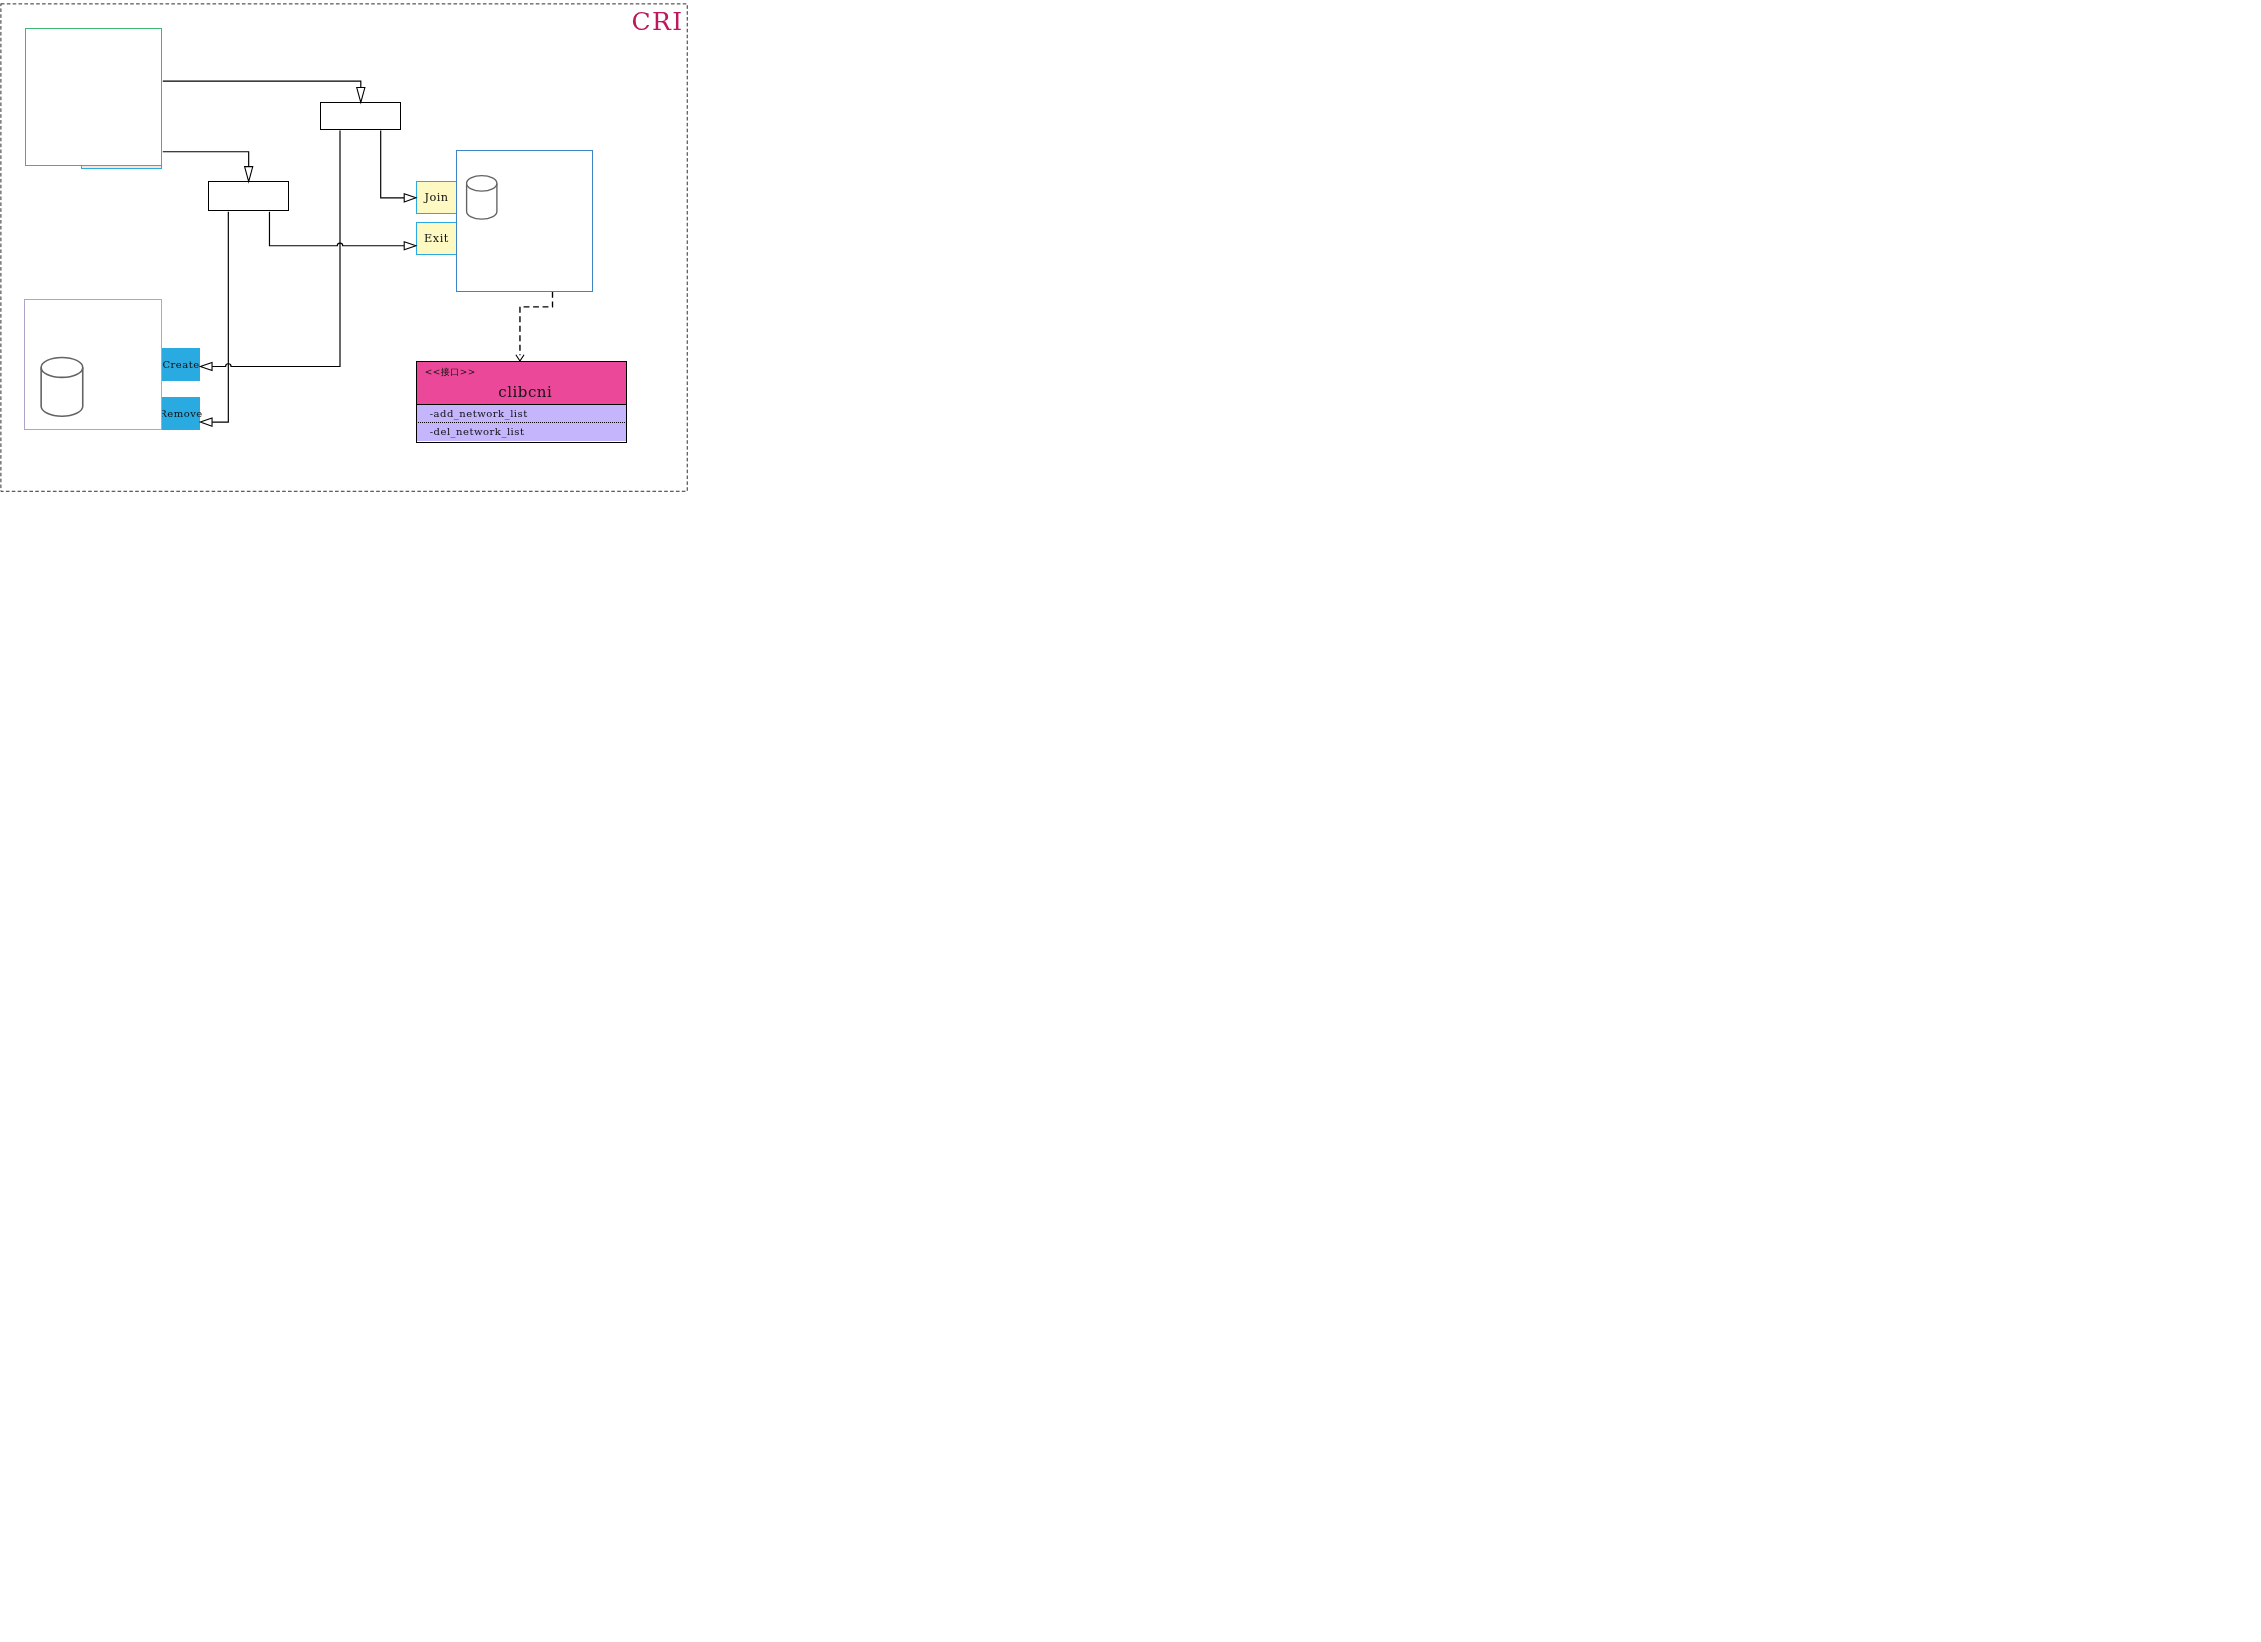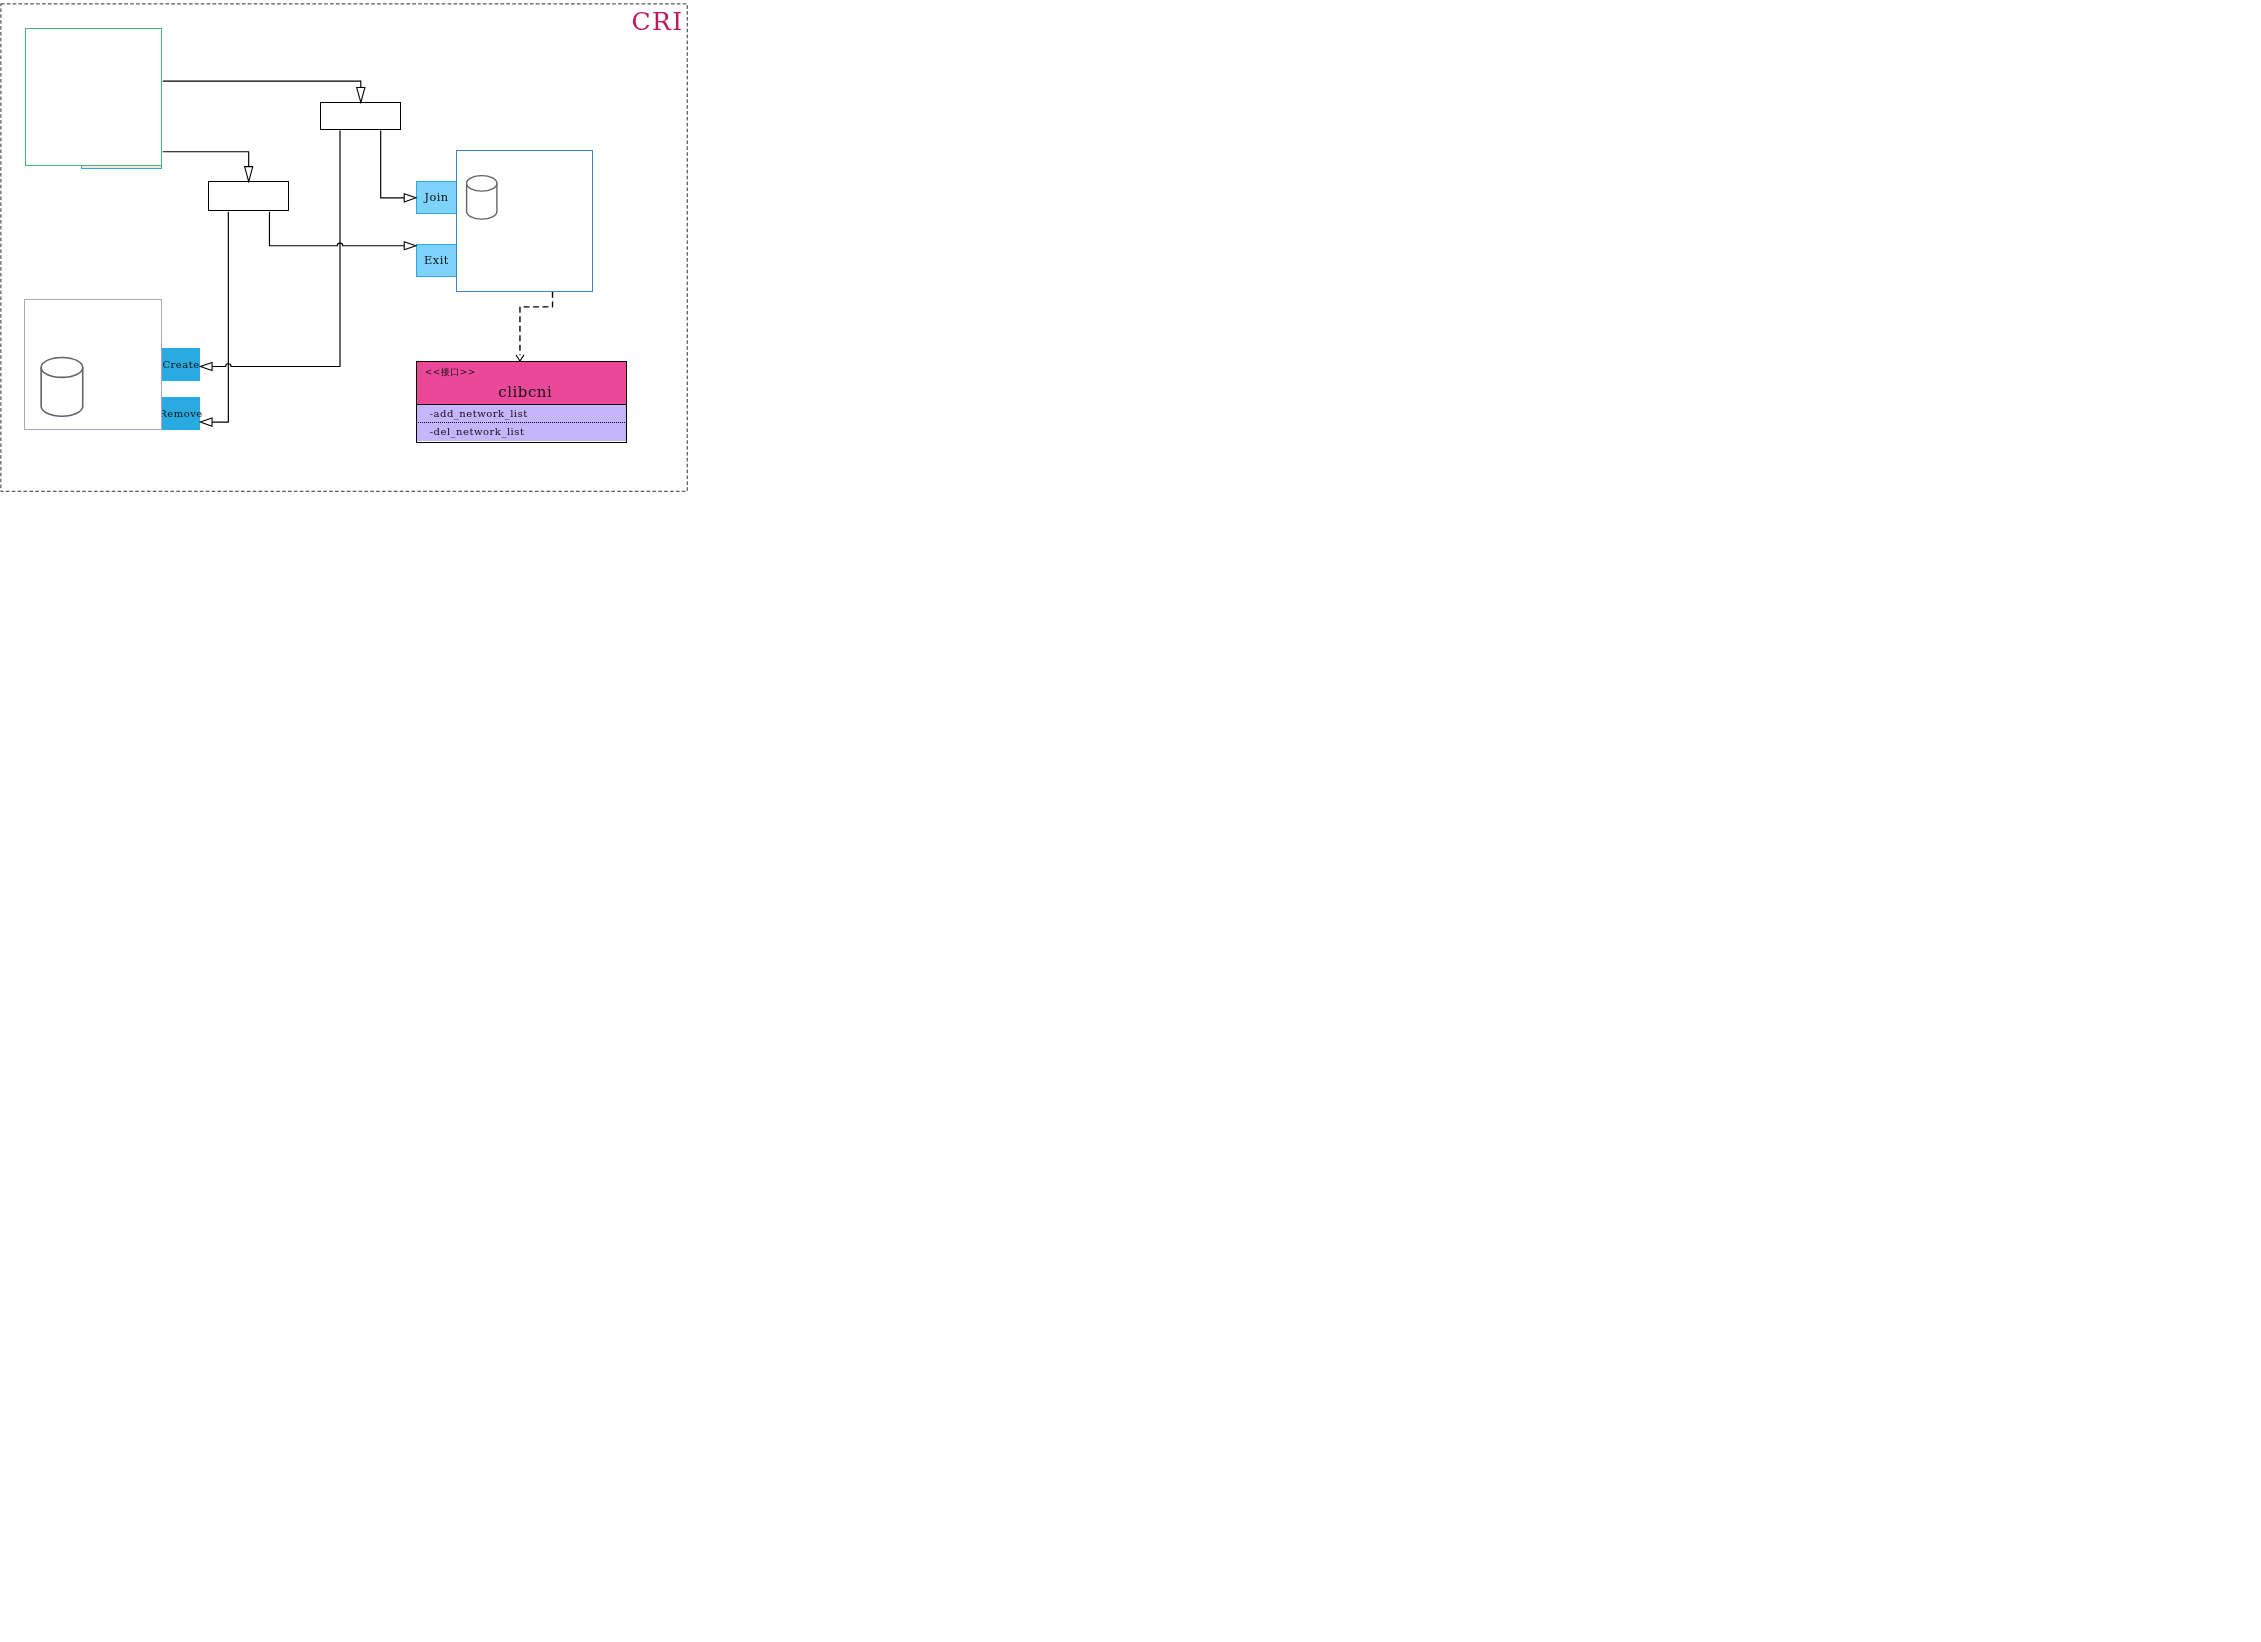--- a/index.html
+++ b/index.html
@@ -16,23 +16,23 @@
   #checkpoint-box{left:24.4px;top:299px;width:138px;height:131px;border:0.9px solid #b3a2c7;background:#fff;}
   #checkpoint-label{left:28px;top:302px;}
   #nm-box{left:456px;top:150px;width:137px;height:142px;border:0.9px solid #3d85c6;background:#fff;}
   #nm-label{left:464px;top:158px;}
   
   .peach{background:#fce4d6;border:0.9px solid #29abe2;font-size:13px;}
   #runpod-box{left:81px;top:64px;width:81px;height:35px;}
   #stoppod-box{left:81px;top:134px;width:81px;height:35px;}
   #cniapi-box{left:512px;top:248px;width:81px;height:43px;font-size:12.2px;}
   
-  .greenbtn{background:#7dd3fc;border:0.9px solid #29abe2;font-size:11.3px;}
+  .greenbtn{background:#fef9c3;border:0.9px solid #29abe2;font-size:11.3px;}
   #join-box{left:416px;top:181px;width:41px;height:33px;}
-  #exit-box{left:416px;top:244px;width:41px;height:33px;}
+  #exit-box{left:416px;top:222px;width:41px;height:33px;}
   
   .bluebtn{background:#29abe2;font-size:10px;}
   #create-box{left:162px;top:348px;width:38px;height:33px;}
   #remove-box{left:162px;top:397px;width:38px;height:33px;}
   
   .junction{background:#fff;border:1.4px solid #000;}
   #junction1{left:320px;top:102px;width:81px;height:28px;}
   #junction2{left:208px;top:181px;width:81px;height:30px;}
   
   #network-list-label{left:499px;top:193px;font-size:9.5px;}

